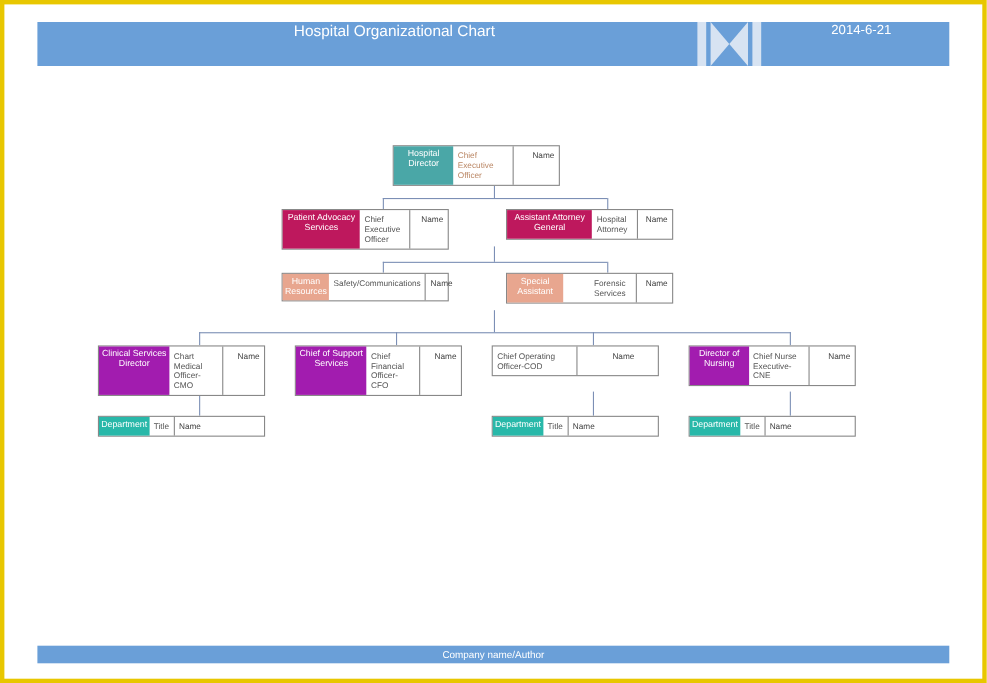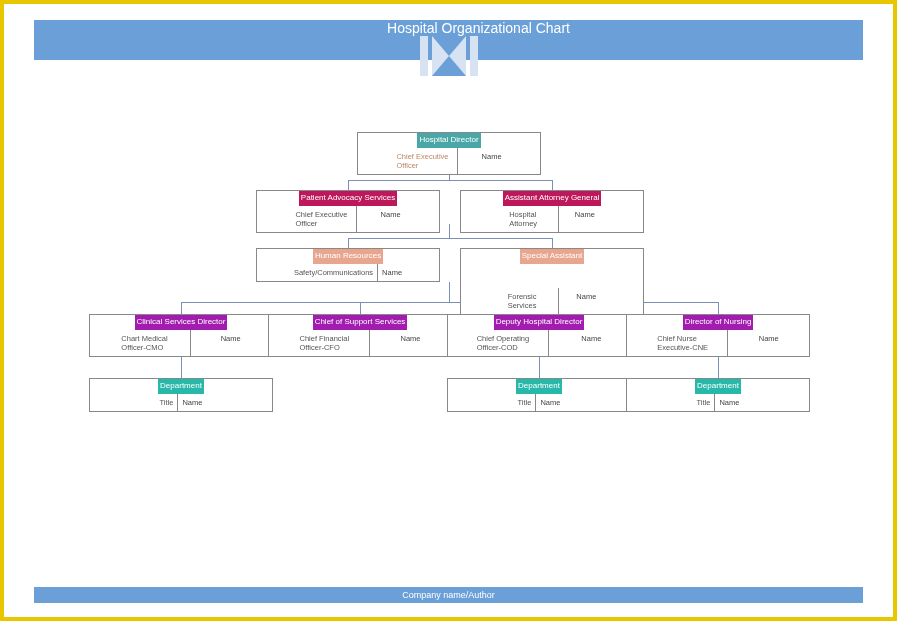--- a/index.html
+++ b/index.html
@@ -19,24 +19,22 @@
     position: relative;
     padding: 16px 30px 14px 30px;
   }
 
   
   .header-bar {
     width: 100%;
     height: 40px;
     background: #6a9fd8;
     display: flex;
-    align-items: center;
     position: relative;
     color: #fff;
-    flex-direction: column;
   }
   .header-title {
     flex: 1;
     text-align: center;
     font-size: 14px;
     padding-left: 60px;
   }
   .header-deco {
     width: 80px;
     height: 40px;
@@ -78,26 +76,25 @@
 
   
   .chart-area {
     position: relative;
     width: 100%;
     height: 490px;
   }
 
   .node {
     position: absolute;
-    width: 184px;
+    width: 152px;
     border: 1px solid #888;
     background: #fff;
     display: flex;
-    flex-direction: column;
-    align-items: center;
+    flex-direction: row;
   }
   .node .node-header {
     font-size: 8px;
     color: #fff;
     text-align: center;
     padding: 3px 2px;
     line-height: 1.1;
   }
   .node .node-body {
     display: flex;
@@ -229,21 +226,20 @@
       </div>
     </div>
     <div class="node" style="left:234px; top:254px;">
       <div class="node-header hdr-pink">Chief of Support Services</div>
       <div class="node-body">
         <div class="role">Chief Financial Officer-CFO</div>
         <div class="name">Name</div>
       </div>
     </div>
     <div class="node" style="left:413px; top:254px;">
-      <div class="node-header hdr-pink">Deputy Hospital Director</div>
       <div class="node-body">
         <div class="role">Chief Operating Officer-COD</div>
         <div class="name">Name</div>
       </div>
     </div>
     <div class="node" style="left:592px; top:254px;">
       <div class="node-header hdr-pink">Director of Nursing</div>
       <div class="node-body">
         <div class="role">Chief Nurse Executive-CNE</div>
         <div class="name">Name</div>

